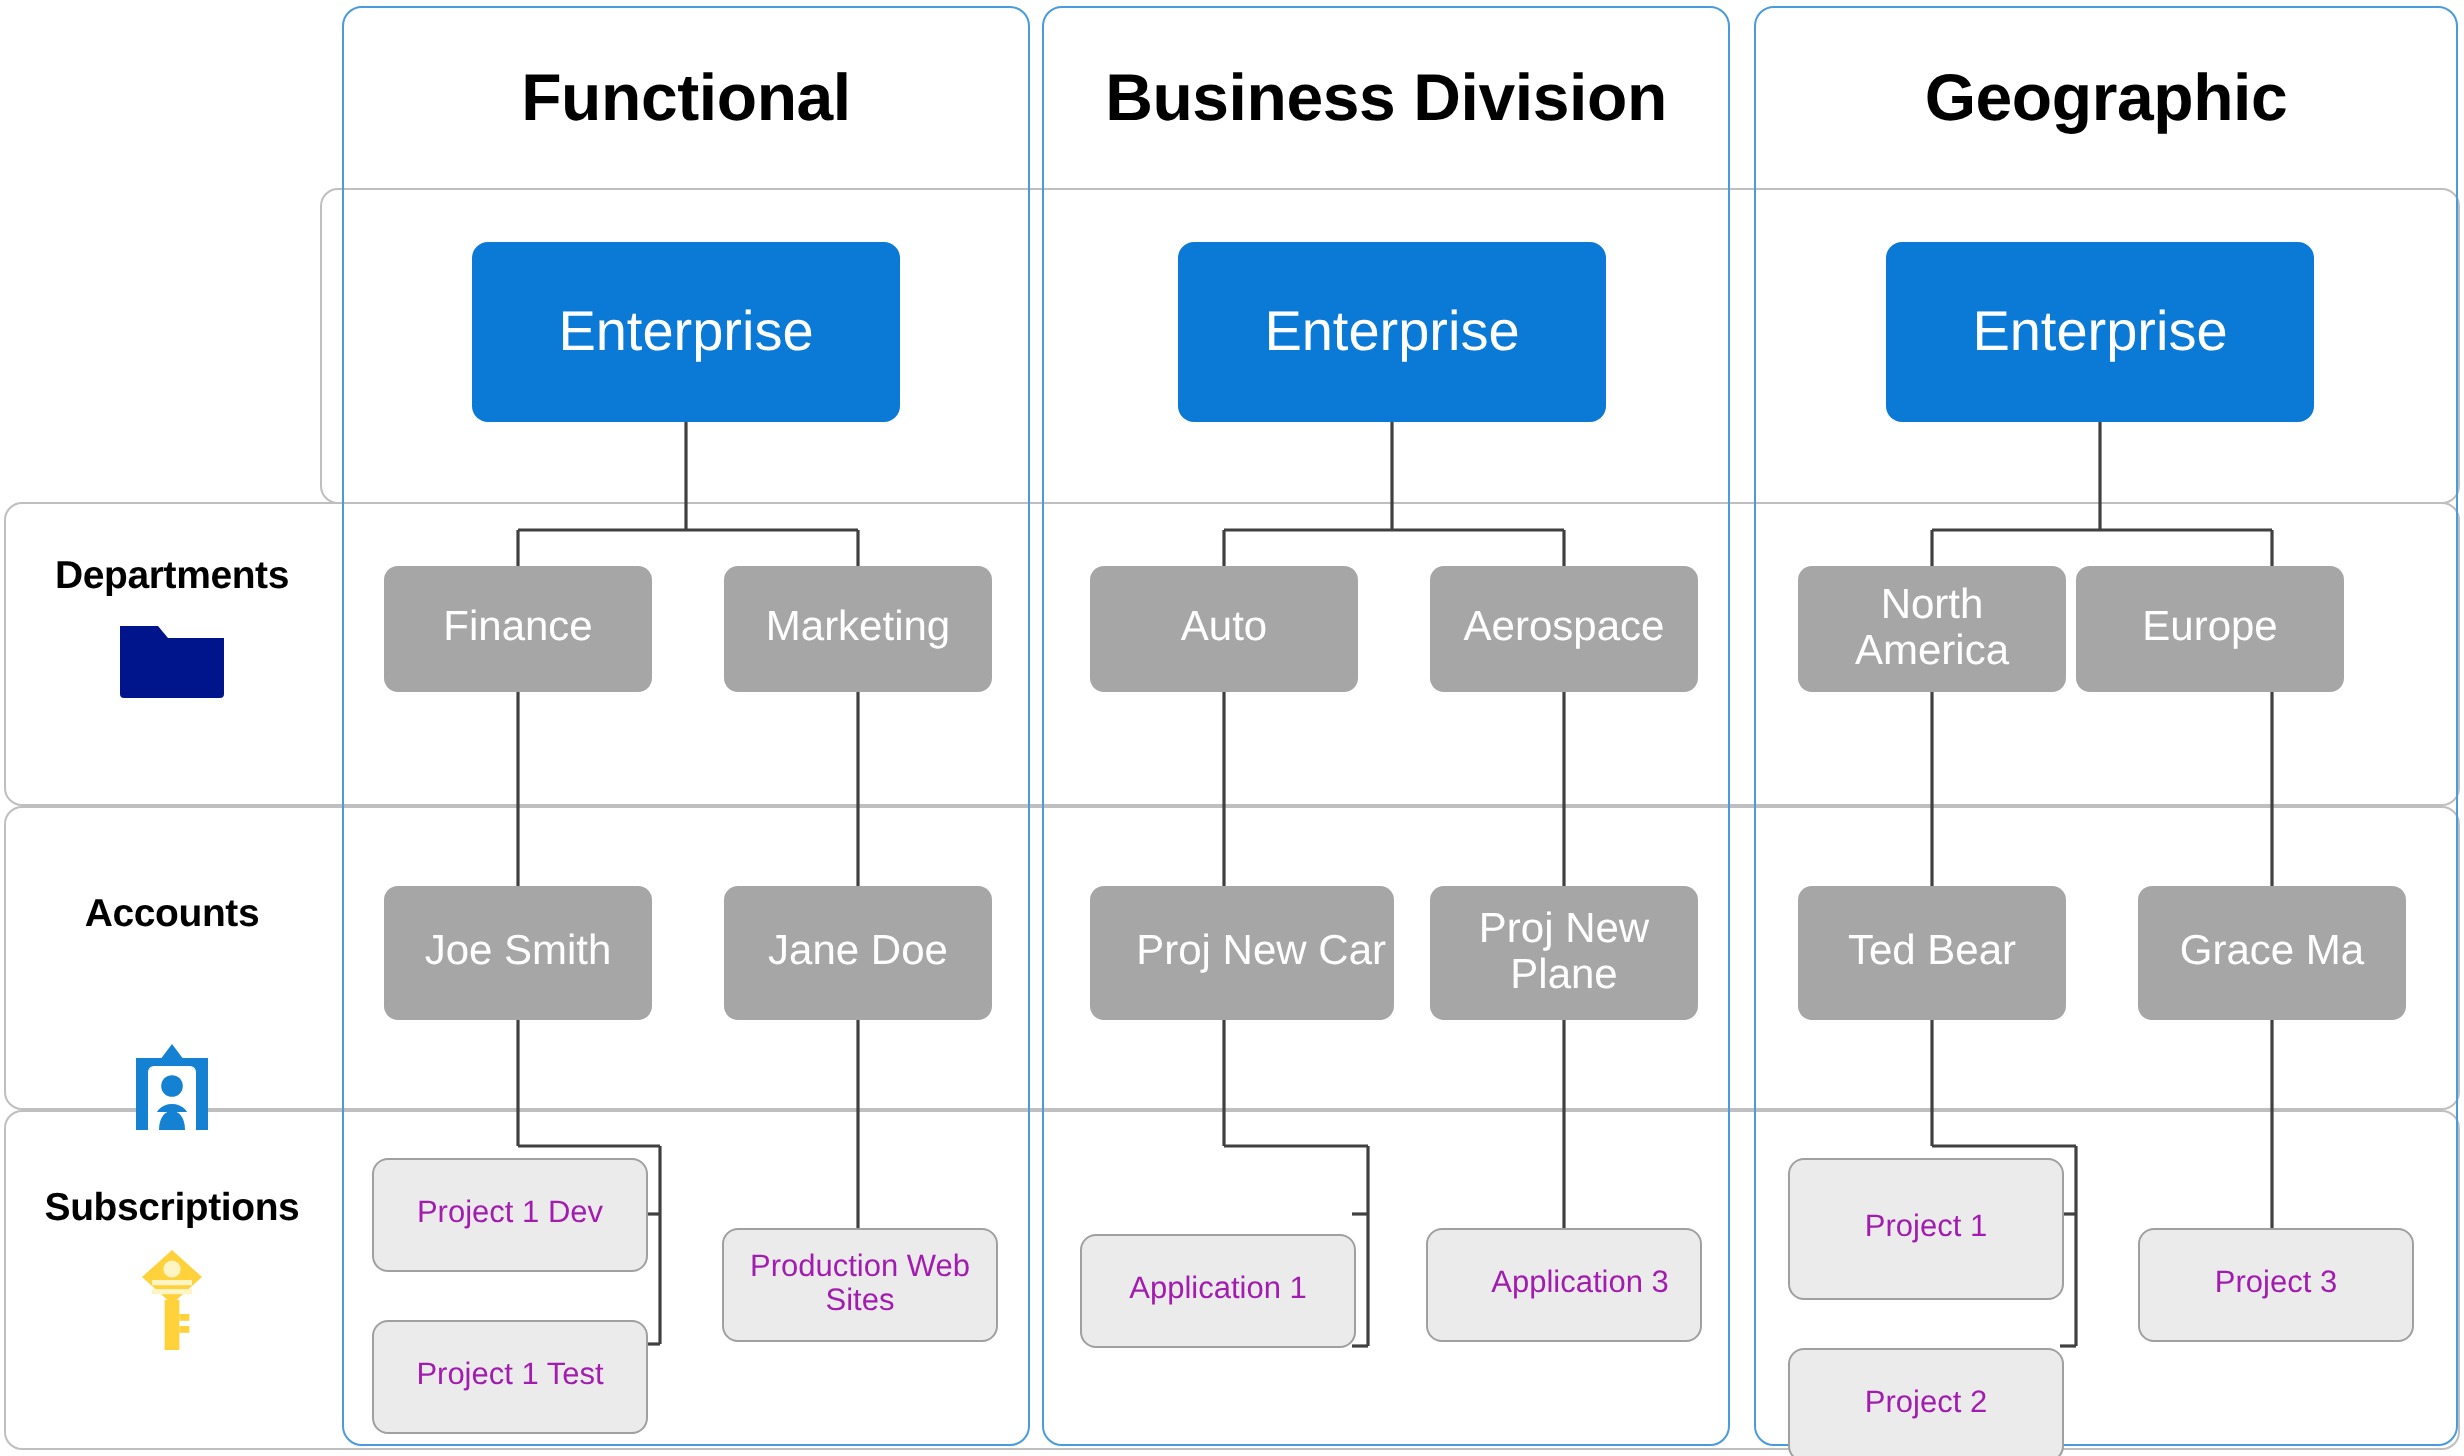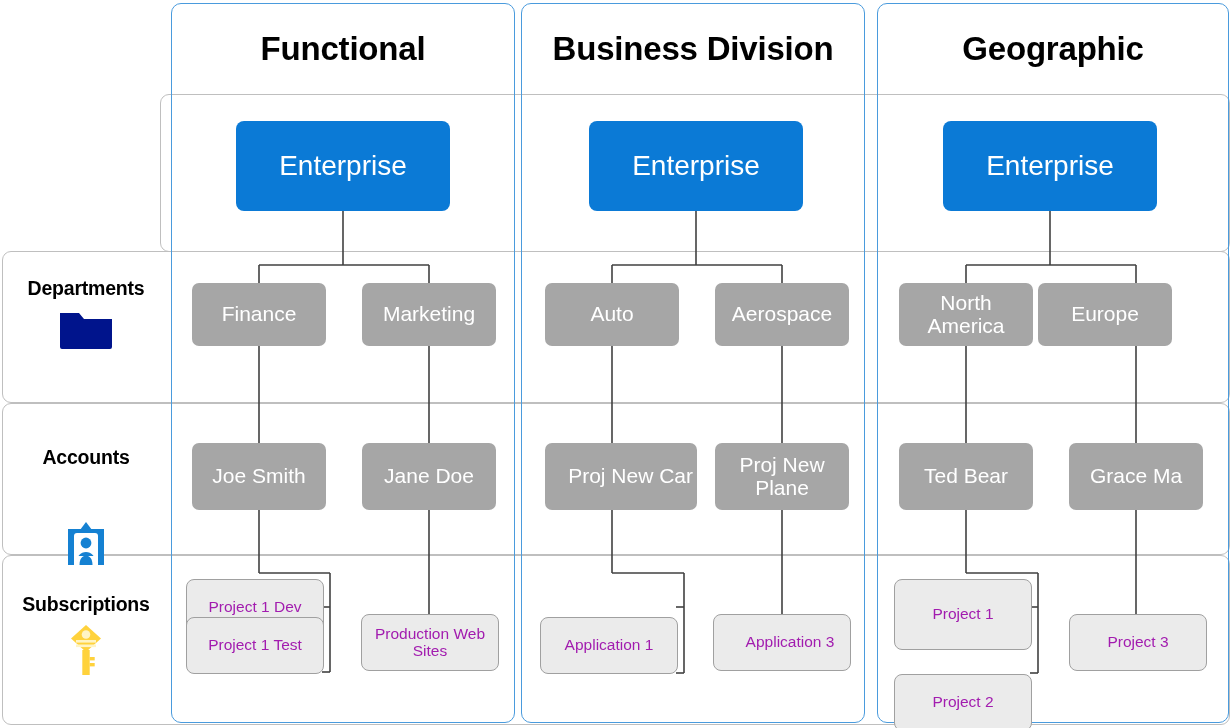--- a/index.html
+++ b/index.html
@@ -265,21 +265,21 @@
   <div class="node acct" style="left:899px;top:443px;width:134px;height:67px;">
     <span>Ted Bear</span>
   </div>
   <div class="node acct" style="left:1069px;top:443px;width:134px;height:67px;">
     <span>Grace Ma</span>
   </div>
 
   <div class="node sub" style="left:186px;top:579px;width:138px;height:57px;">
     <span>Project 1 Dev</span>
   </div>
-  <div class="node sub" style="left:186px;top:617px;width:138px;height:57px;">
+  <div class="node sub" style="left:186px;top:660px;width:138px;height:57px;">
     <span>Project 1 Test</span>
   </div>
   <div class="node sub" style="left:361px;top:614px;width:138px;height:57px;">
     <span>Production Web Sites</span>
   </div>
 
   <div class="node sub" style="left:540px;top:579px;width:138px;height:57px;margin-top:38px;">
     <span>Application 1</span>
   </div>
   <div class="node sub" style="left:713px;top:614px;width:138px;height:57px;padding-left:16px;">

